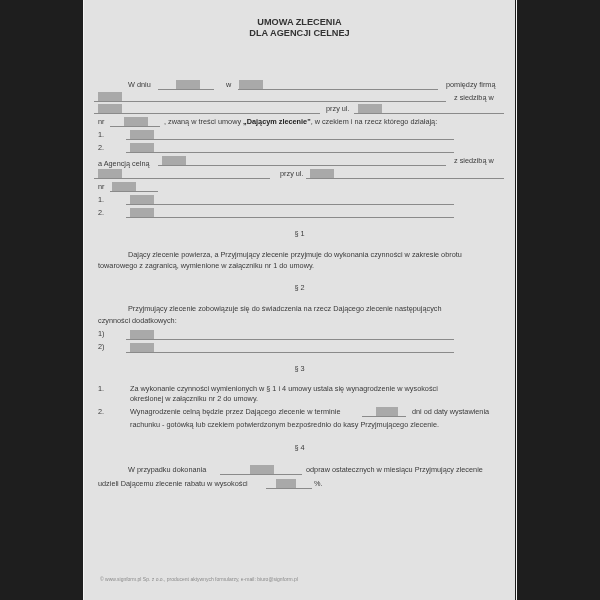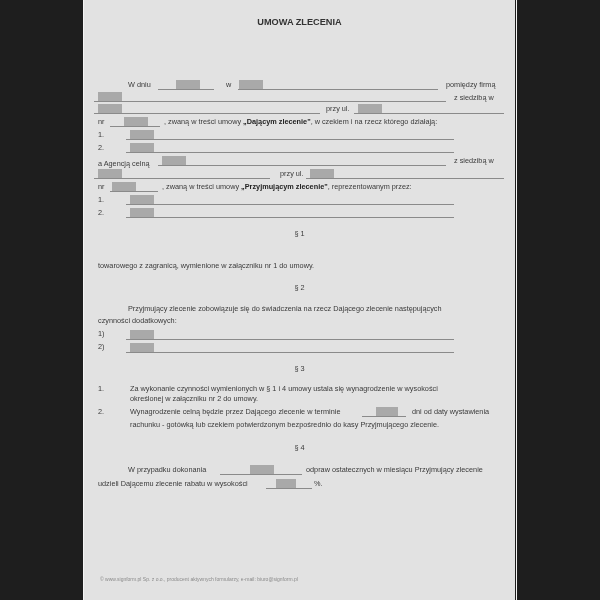--- a/index.html
+++ b/index.html
@@ -25,20 +25,21 @@
   </style>
 </head>
 <body>
 
 <div class="edge" style="left:83px;"></div>
 <div class="edge" style="left:516px;"></div>
 
 <div class="page">
 
   <div class="abs title" style="top:17px;">UMOWA ZLECENIA</div>
+  <div class="abs title" style="top:28px;">DLA AGENCJI CELNEJ</div>
 
   <span class="text" style="left:44px; top:80px;">W dniu</span>
   <div class="line" style="left:74px; top:89px; width:56px;"></div>
   <div class="box" style="left:92px; top:80px; width:24px;"></div>
   <span class="text" style="left:142px; top:80px;">w</span>
   <div class="line" style="left:154px; top:89px; width:200px;"></div>
   <div class="box" style="left:155px; top:80px; width:24px;"></div>
   <span class="text" style="left:362px; top:80px;text-align:center;">pomiędzy firmą</span>
 
   <div class="line" style="left:10px; top:101px; width:352px;"></div>
@@ -70,30 +71,30 @@
 
   <div class="line" style="left:10px; top:178px; width:176px;"></div>
   <div class="box" style="left:14px; top:169px; width:24px;"></div>
   <span class="text" style="left:196px; top:169px;">przy ul.</span>
   <div class="line" style="left:222px; top:178px; width:198px;"></div>
   <div class="box" style="left:226px; top:169px; width:24px;"></div>
 
   <span class="text" style="left:14px; top:182px;">nr</span>
   <div class="line" style="left:26px; top:191px; width:48px;"></div>
   <div class="box" style="left:28px; top:182px; width:24px;"></div>
-  <span class="text" style="left:78px; top:182px;"><span>, zwaną w treści umowy </span><span class="bold">„Przyjmującym zlecenie"</span><span>, reprezentowanym przez:</span></span>
 
   <span class="text" style="left:14px; top:195px;">1.</span>
   <div class="line" style="left:42px; top:204px; width:328px;"></div>
   <div class="box" style="left:46px; top:195px; width:24px;"></div>
   <span class="text" style="left:14px; top:208px;">2.</span>
   <div class="line" style="left:42px; top:217px; width:328px;"></div>
   <div class="box" style="left:46px; top:208px; width:24px;"></div>
 
   <div class="para" style="top:229px;">§ 1</div>
+  <span class="text" style="left:44px; top:250px;">Dający zlecenie powierza, a Przyjmujący zlecenie przyjmuje do wykonania czynności w zakresie obrotu</span>
   <span class="text" style="left:14px; top:261px;">towarowego z zagranicą, wymienione w załączniku nr 1 do umowy.</span>
 
   <div class="para" style="top:283px;">§ 2</div>
   <span class="text" style="left:44px; top:304px;">Przyjmujący zlecenie zobowiązuje się do świadczenia na rzecz Dającego zlecenie następujących</span>
   <span class="text" style="left:14px; top:316px;">czynności dodatkowych:</span>
   <span class="text" style="left:14px; top:329px;">1)</span>
   <div class="line" style="left:42px; top:339px; width:328px;"></div>
   <div class="box" style="left:46px; top:330px; width:24px;"></div>
   <span class="text" style="left:14px; top:342px;">2)</span>
   <div class="line" style="left:42px; top:352px; width:328px;"></div>

